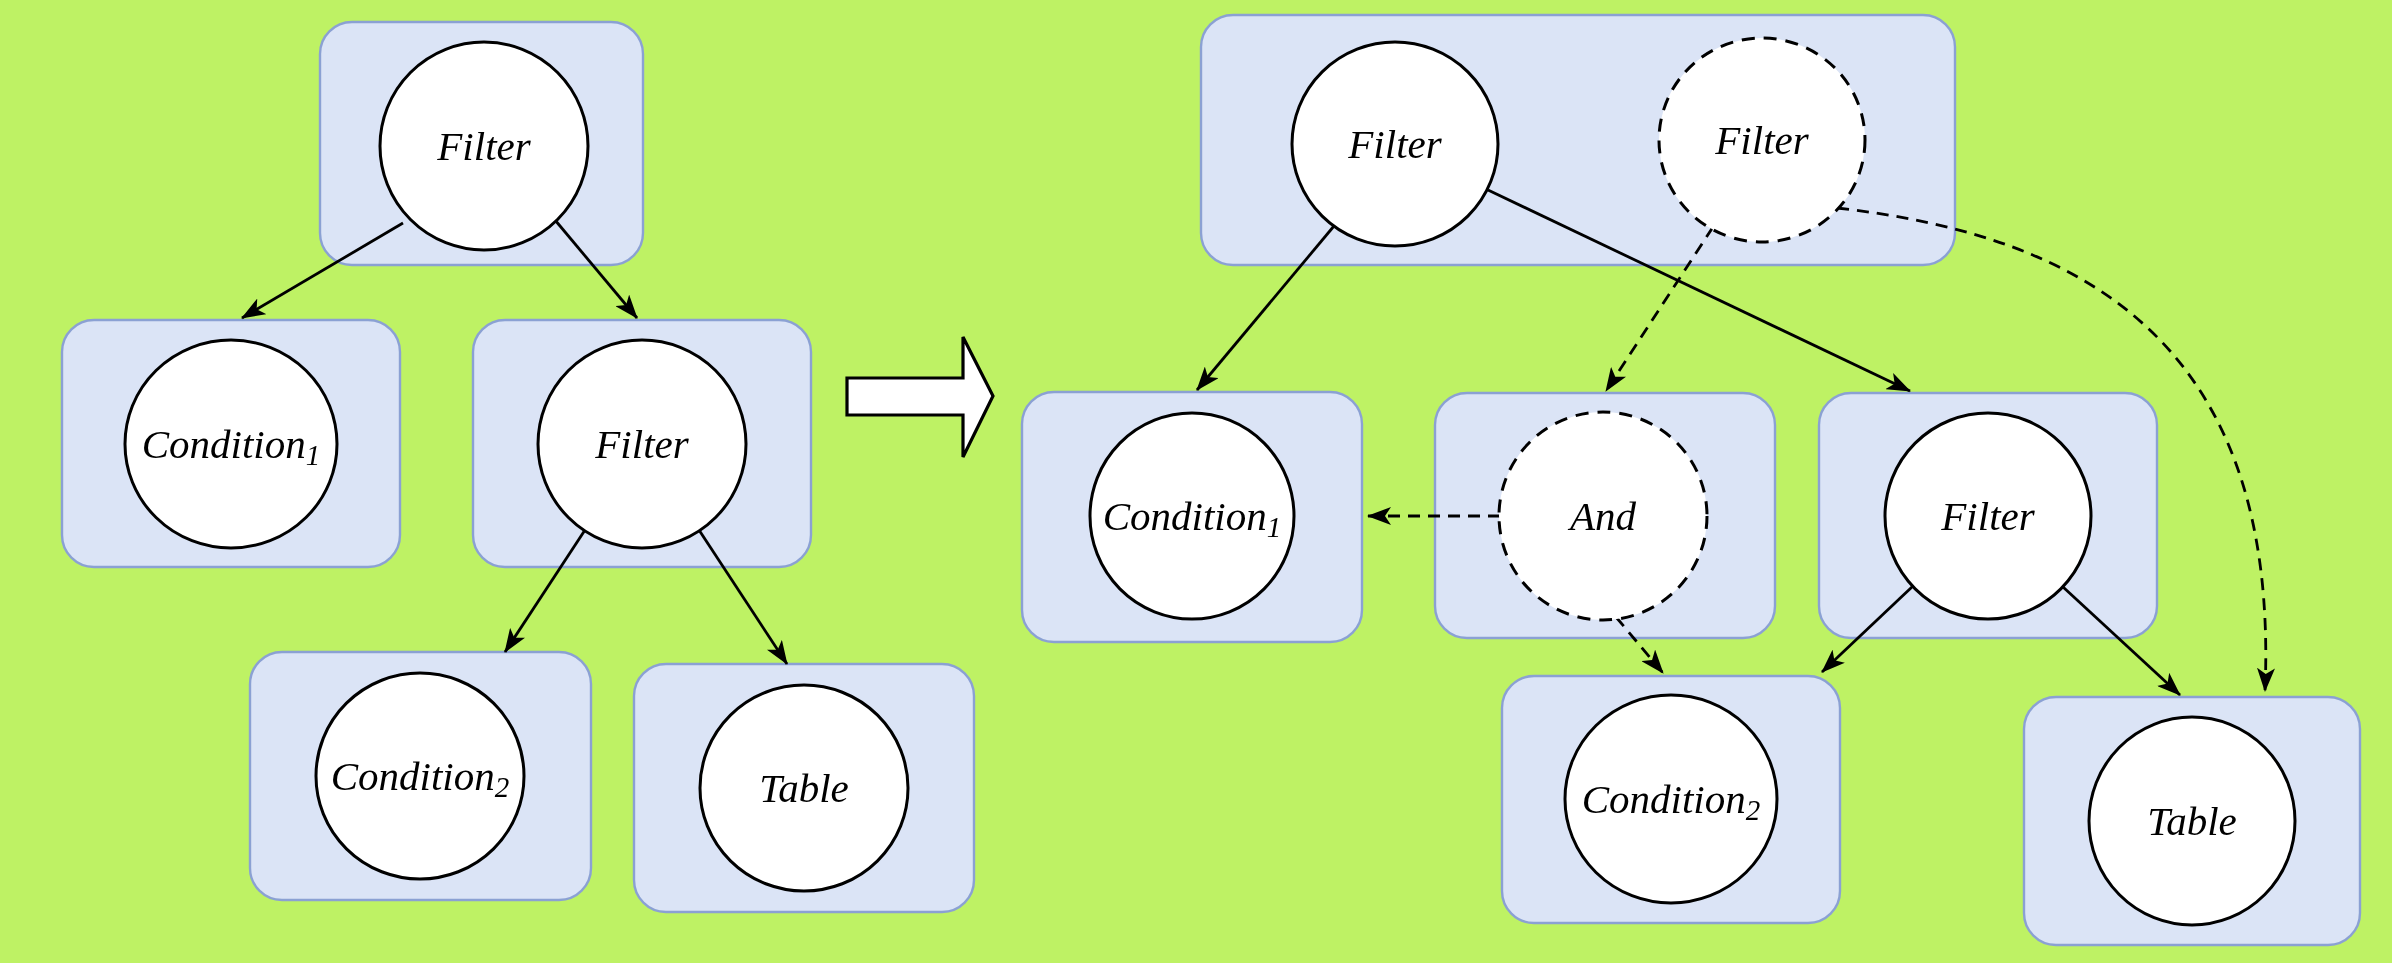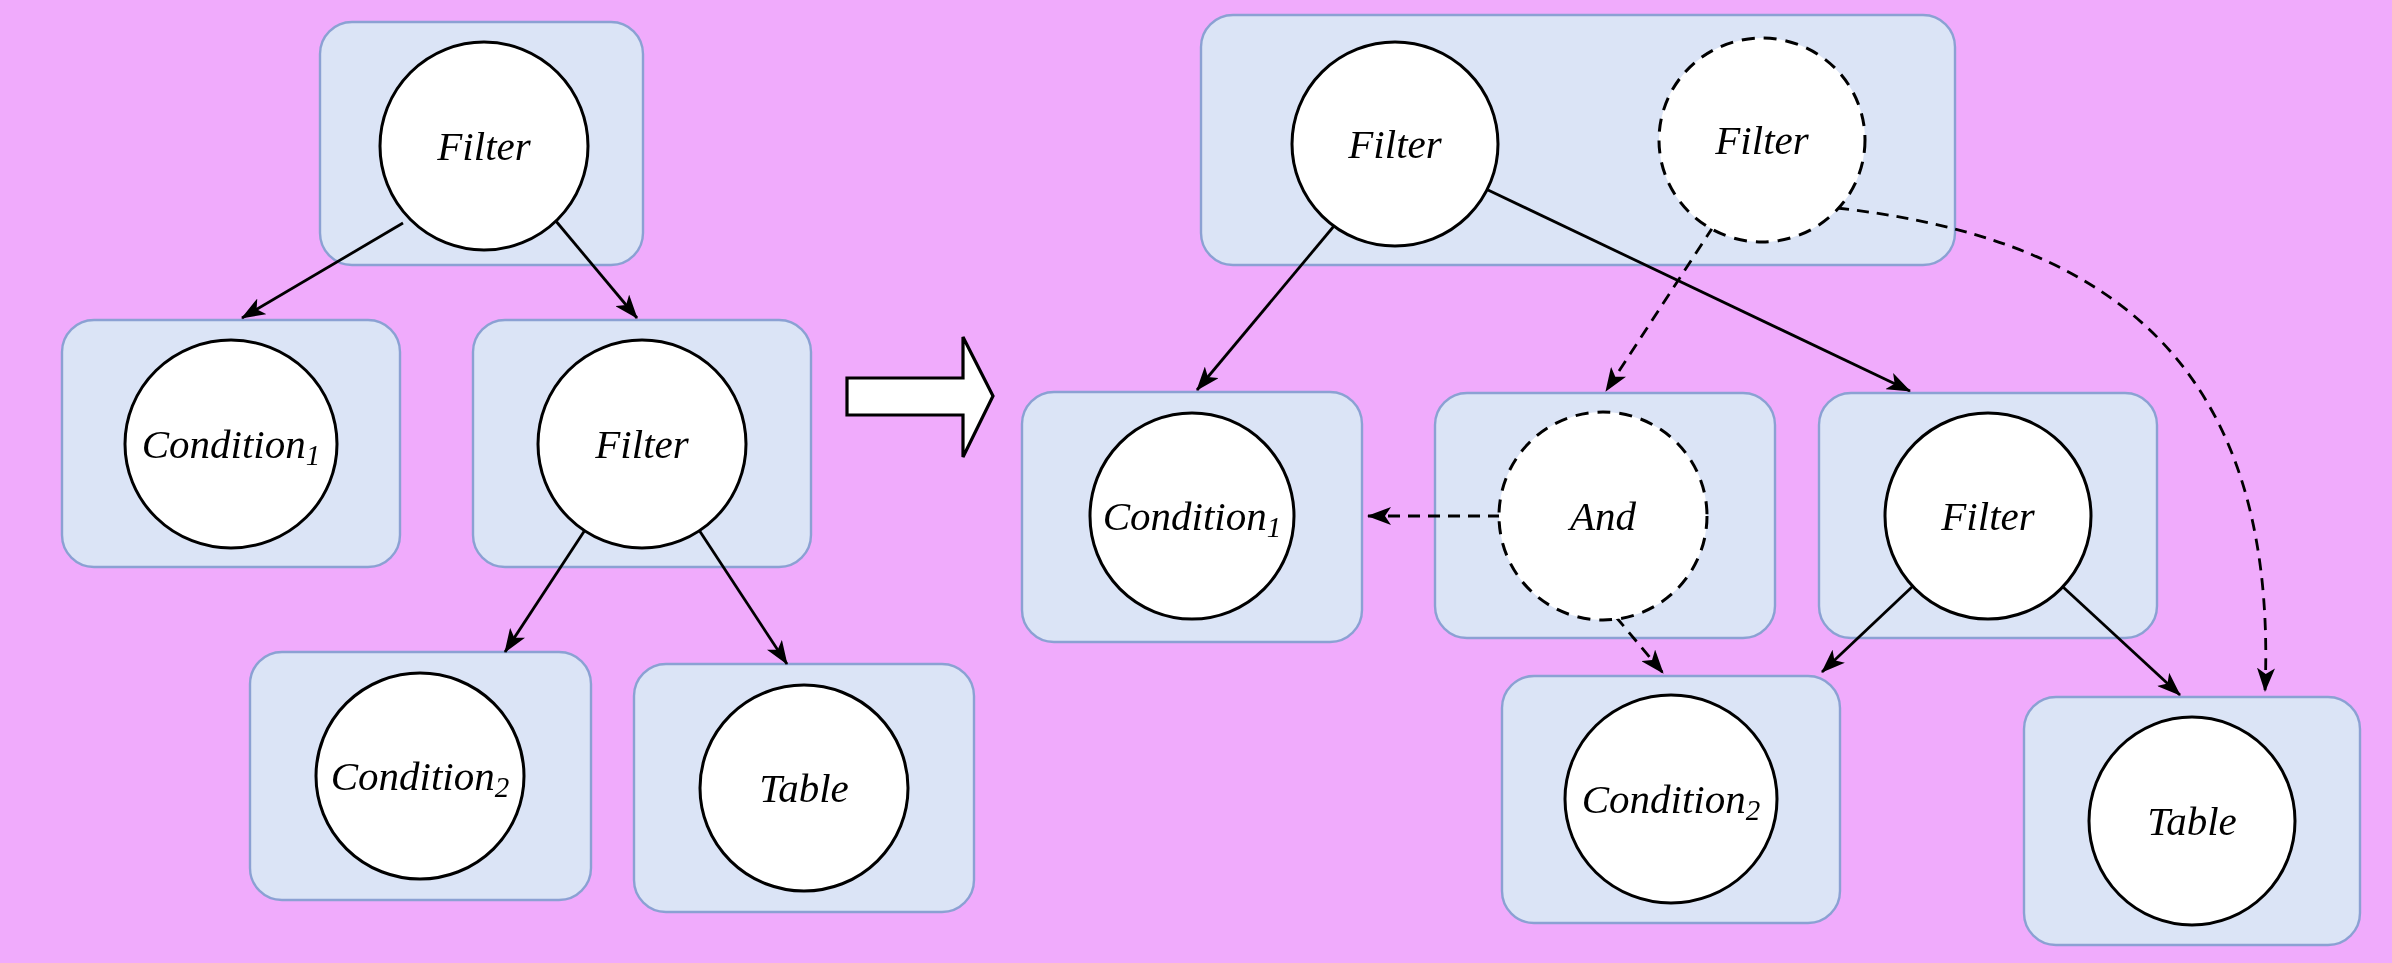--- a/index.html
+++ b/index.html
@@ -4,21 +4,21 @@
 <style>
   html, body {
     margin: 0;
     padding: 0;
     background: #ffffff;
   }
   .stage {
     width: 2392px;
     height: 963px;
     position: relative;
-    background: #f0abfc;
+    background: #bef264;
     overflow: hidden;
   }
   svg { display: block; }
 
   .group-box {
     fill: #dbe4f6;
     stroke: #8ba1d3;
     stroke-width: 2.4;
   }
   .node-circle {

